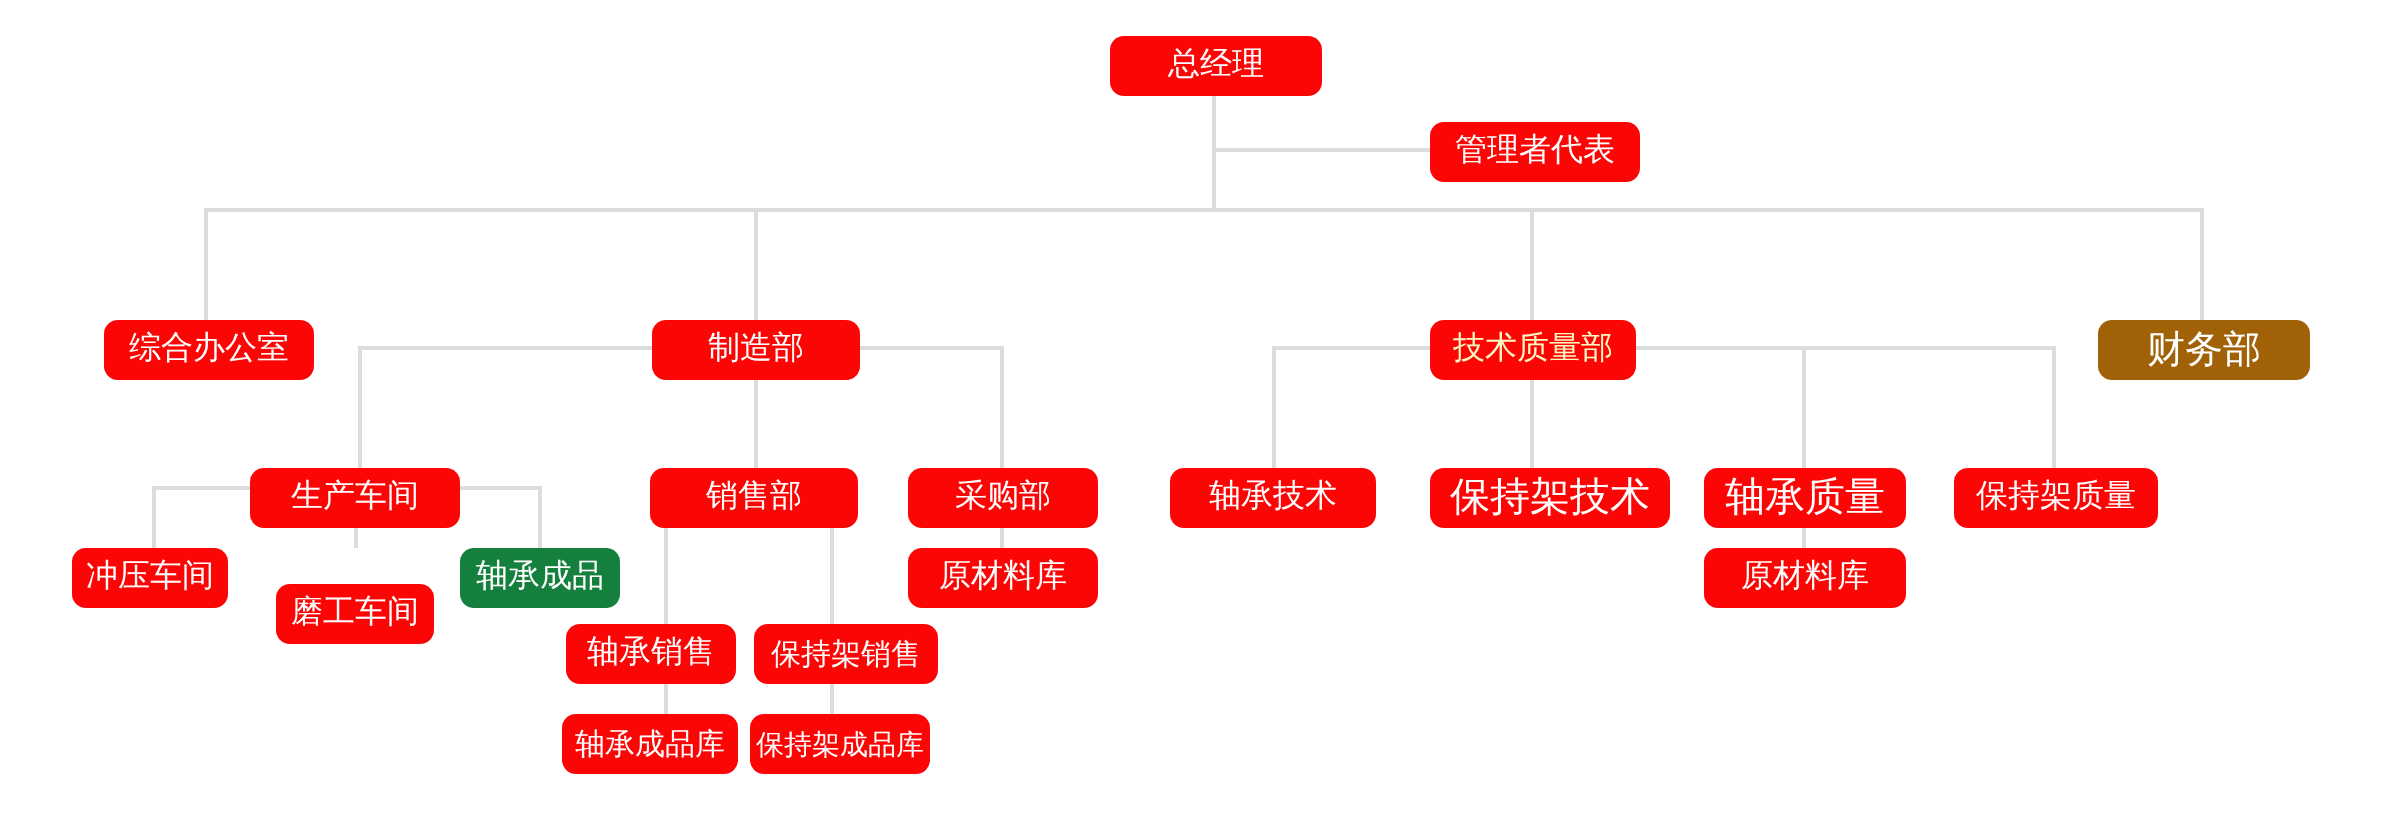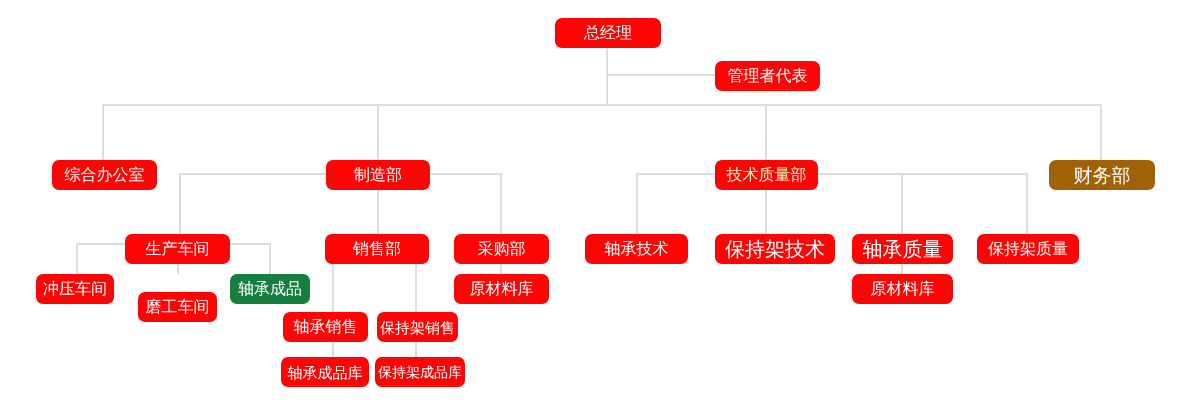--- a/index.html
+++ b/index.html
@@ -77,16 +77,16 @@
     <div class="node" style="left: 585px; top: 234px; width: 103px; height: 30px; font-size: 16px; background: rgb(252, 5, 5); color: rgb(255, 255, 255);">轴承技术</div>
     <div class="node" style="left: 715px; top: 234px; width: 120px; height: 30px; font-size: 20px; background: rgb(252, 5, 5); color: rgb(255, 255, 255);">保持架技术</div>
     <div class="node" style="left: 852px; top: 234px; width: 101px; height: 30px; font-size: 20px; background: rgb(252, 5, 5); color: rgb(255, 255, 255);">轴承质量</div>
     <div class="node" style="left: 977px; top: 234px; width: 102px; height: 30px; font-size: 16px; background: rgb(252, 5, 5); color: rgb(255, 255, 255);">保持架质量</div>
     <div class="node" style="left: 36px; top: 274px; width: 78px; height: 30px; font-size: 16px; background: rgb(252, 5, 5); color: rgb(255, 255, 255);">冲压车间</div>
     <div class="node" style="left: 138px; top: 274px; width: 79px; height: 30px; font-size: 16px; background: rgb(252, 5, 5); color: rgb(255, 255, 255); margin-top: 18px;">磨工车间</div>
     <div class="node" style="left: 230px; top: 274px; width: 80px; height: 30px; font-size: 16px; background: #15803d; color: rgb(255, 255, 255);">轴承成品</div>
     <div class="node" style="left: 454px; top: 274px; width: 95px; height: 30px; font-size: 16px; background: rgb(252, 5, 5); color: rgb(255, 255, 255);">原材料库</div>
     <div class="node" style="left: 852px; top: 274px; width: 101px; height: 30px; font-size: 16px; background: rgb(252, 5, 5); color: rgb(255, 255, 255);">原材料库</div>
     <div class="node" style="left: 283px; top: 312px; width: 85px; height: 30px; font-size: 16px; background: rgb(252, 5, 5); color: rgb(255, 255, 255);">轴承销售</div>
-    <div class="node" style="left: 377px; top: 312px; width: 81px; height: 30px; font-size: 15px; background: rgb(252, 5, 5); color: rgb(255, 255, 255);">保持架销售</div>
+    <div class="node" style="left: 377px; top: 312px; width: 92px; height: 30px; font-size: 15px; background: rgb(252, 5, 5); color: rgb(255, 255, 255);">保持架销售</div>
     <div class="node" style="left: 281px; top: 357px; width: 88px; height: 30px; font-size: 15px; background: rgb(252, 5, 5); color: rgb(255, 255, 255);">轴承成品库</div>
     <div class="node" style="left: 375px; top: 357px; width: 90px; height: 30px; font-size: 14px; background: rgb(252, 5, 5); color: rgb(255, 255, 255);">保持架成品库</div>
   </div>
 
 </body></html>

